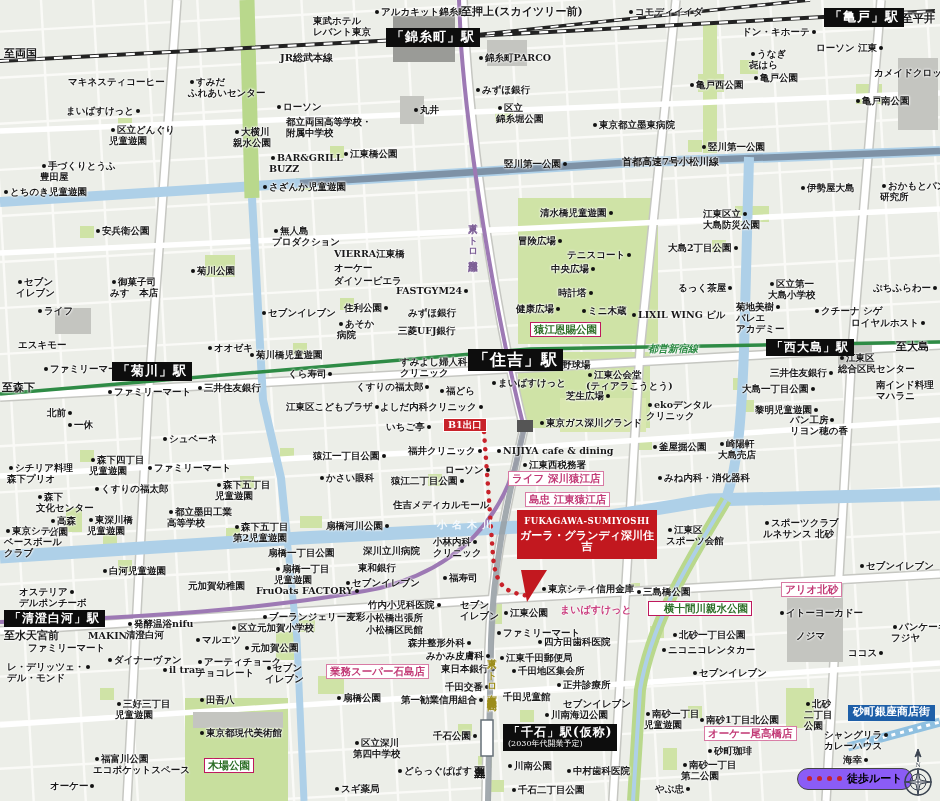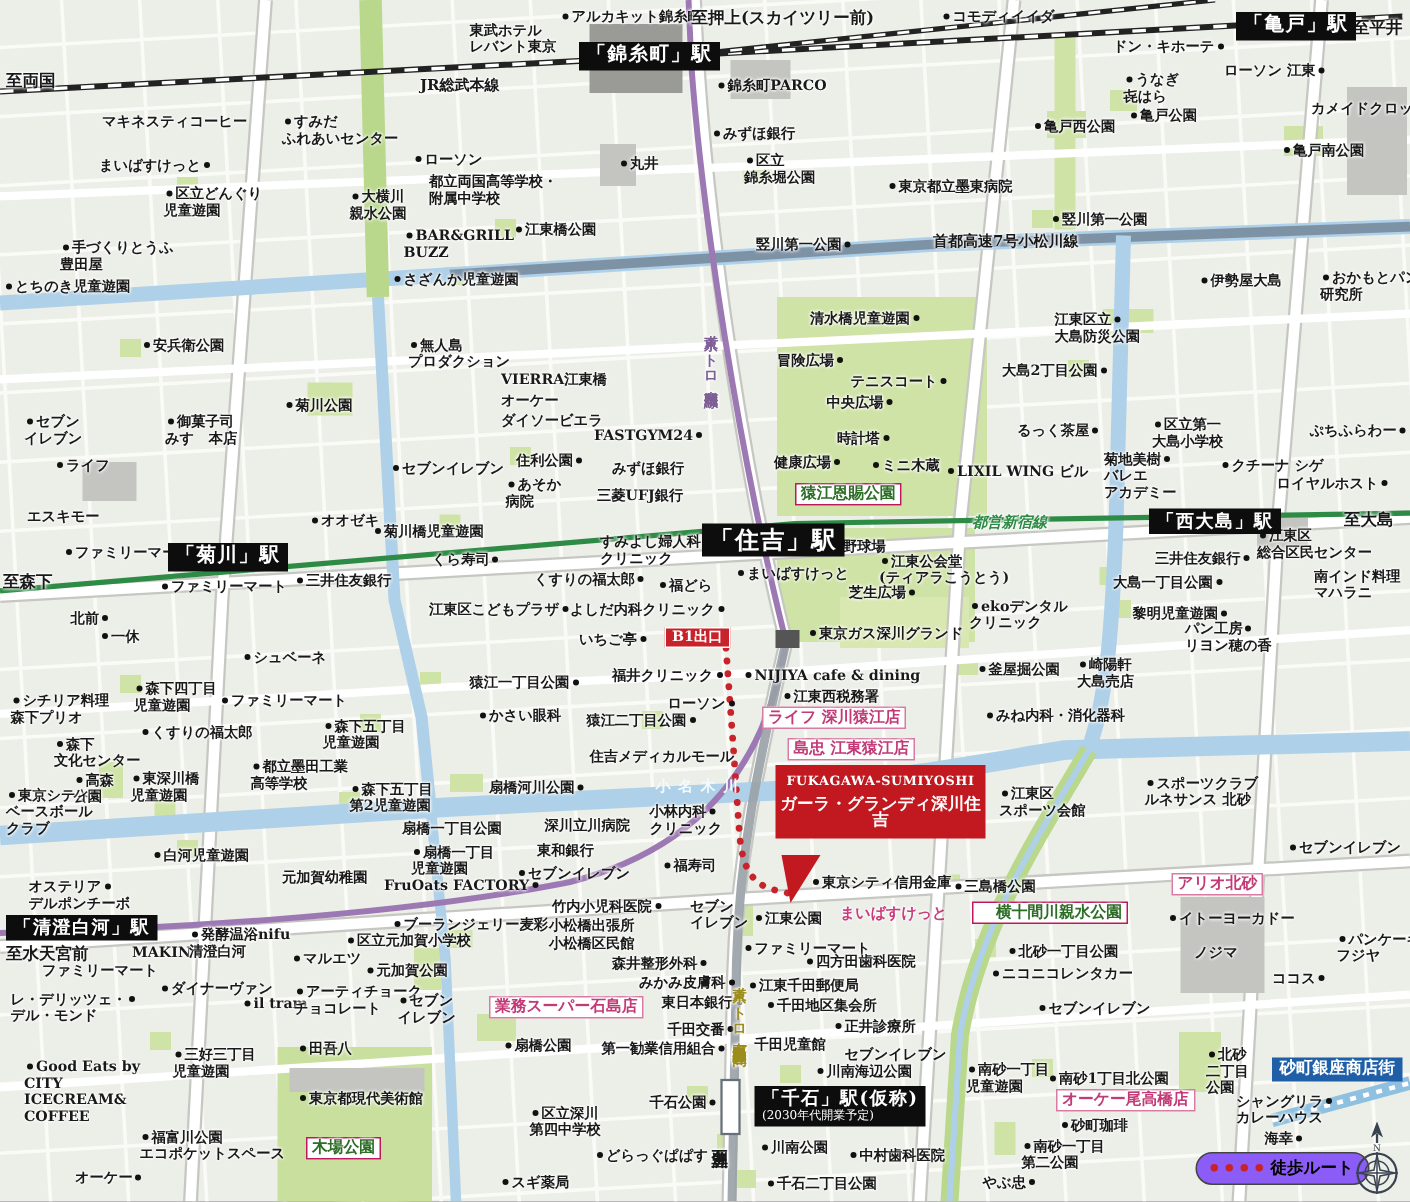--- a/index.html
+++ b/index.html
@@ -725,26 +725,20 @@
         <span class="ln">レ・デリッツェ・<span class="dot"></span></span>
         <span class="ln">デル・モンド</span>
       </div>
       <div class="lbl poi" style="left: 115px; top: 698px;">
         <span class="ln"><span class="dot"></span>三好三丁目</span>
         <span class="ln">児童遊園</span>
       </div>
       <div class="lbl poi" style="left: 198px; top: 694px;">
         <span class="ln"><span class="dot"></span>田吾八</span>
       </div>
-      <div class="lbl poi" style="left: 16px; top: 706px;">
-        <span class="ln"><span class="dot"></span>Good Eats by</span>
-        <span class="ln">CITY</span>
-        <span class="ln">ICECREAM&amp;</span>
-        <span class="ln">COFFEE</span>
-      </div>
       <div class="lbl poi" style="left: 198px; top: 727px;">
         <span class="ln"><span class="dot"></span>東京都現代美術館</span>
       </div>
       <div class="lbl green-box" style="left: 204px; top: 758px;">
         <span class="ln">木場公園</span>
       </div>
       <div class="lbl poi" style="left: 93px; top: 753px;">
         <span class="ln"><span class="dot"></span>福富川公園</span>
         <span class="ln">エコポケットスペース</span>
       </div>

